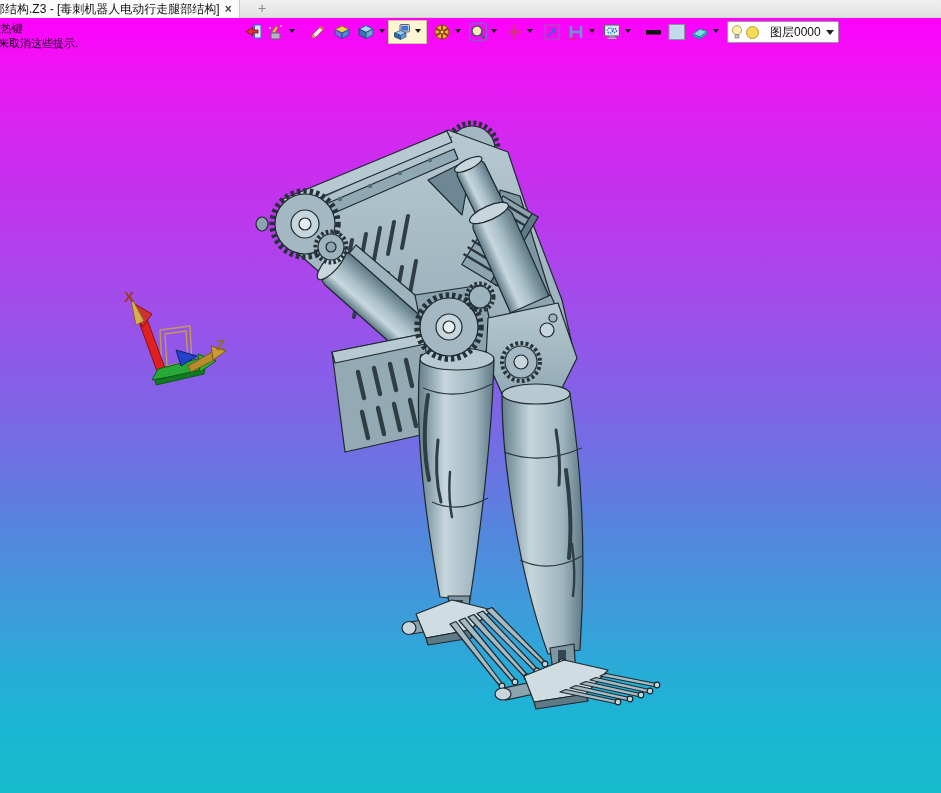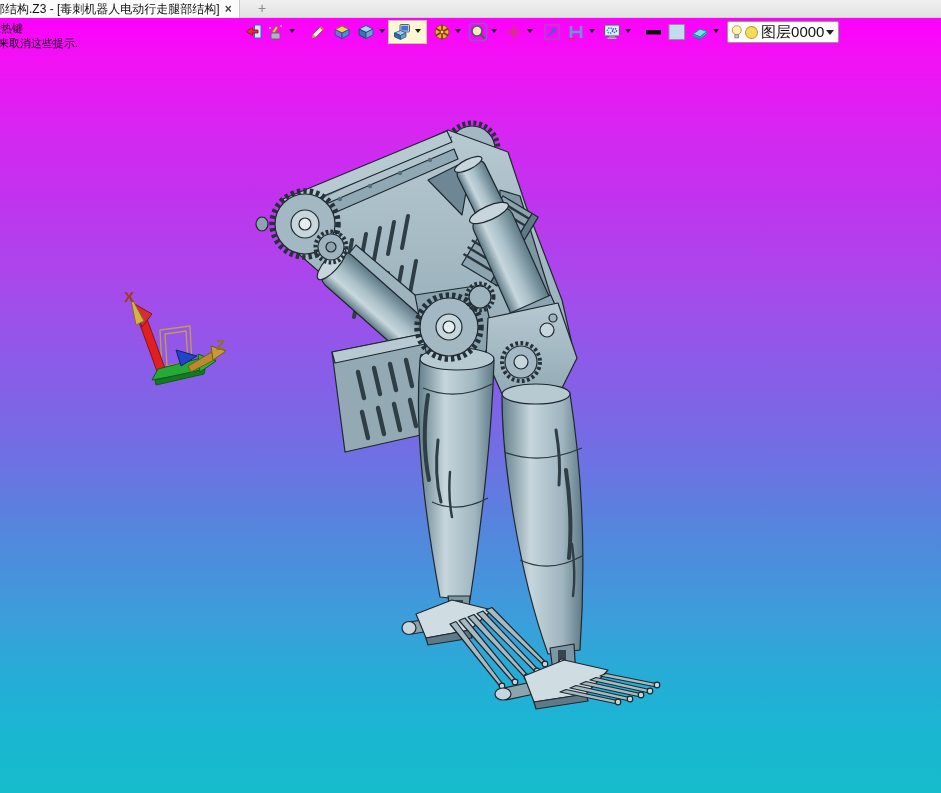--- a/index.html
+++ b/index.html
@@ -24,21 +24,21 @@
   .hint-line{position:absolute;font-size:11px;color:#000;white-space:nowrap;}
   .hint1{left:-10px;top:21px;}
   .hint2{left:-2px;top:36px;}
 
   
   .ti{position:absolute;top:22px;width:20px;height:20px;}
   .ti svg{width:20px;height:20px;display:block;}
   .ta{position:absolute;top:29px;width:0;height:0;border-left:3.5px solid transparent;border-right:3.5px solid transparent;border-top:4px solid #1a1a1a;}
   .active-plate{position:absolute;left:388px;top:20px;width:39px;height:24px;background:#fdf7d6;border:1px solid #cfc596;}
   .combo{position:absolute;left:727px;top:21px;width:112px;height:22px;background:#fff;border:1px solid #9a9a9a;border-radius:2px;display:flex;align-items:center;padding:0 2px;}
-  .combo .lbl{font-size:15px;color:#111;flex:1;margin-left:3px;white-space:nowrap;}
+  .combo .lbl{font-size:12px;color:#111;flex:1;margin-left:11px;white-space:nowrap;}
   .combo .drop{width:12px;height:18px;display:flex;align-items:center;justify-content:center;}
   .combo .drop i{width:0;height:0;border-left:4px solid transparent;border-right:4px solid transparent;border-top:5px solid #222;}
   .swatch-circle{width:13px;height:13px;border-radius:50%;background:#f2dc5a;border:1.5px solid #c09a20;margin-left:2px;}
 </style>
 </head>
 <body>
 
 <div id="app">
 
   <div class="bg"></div>

